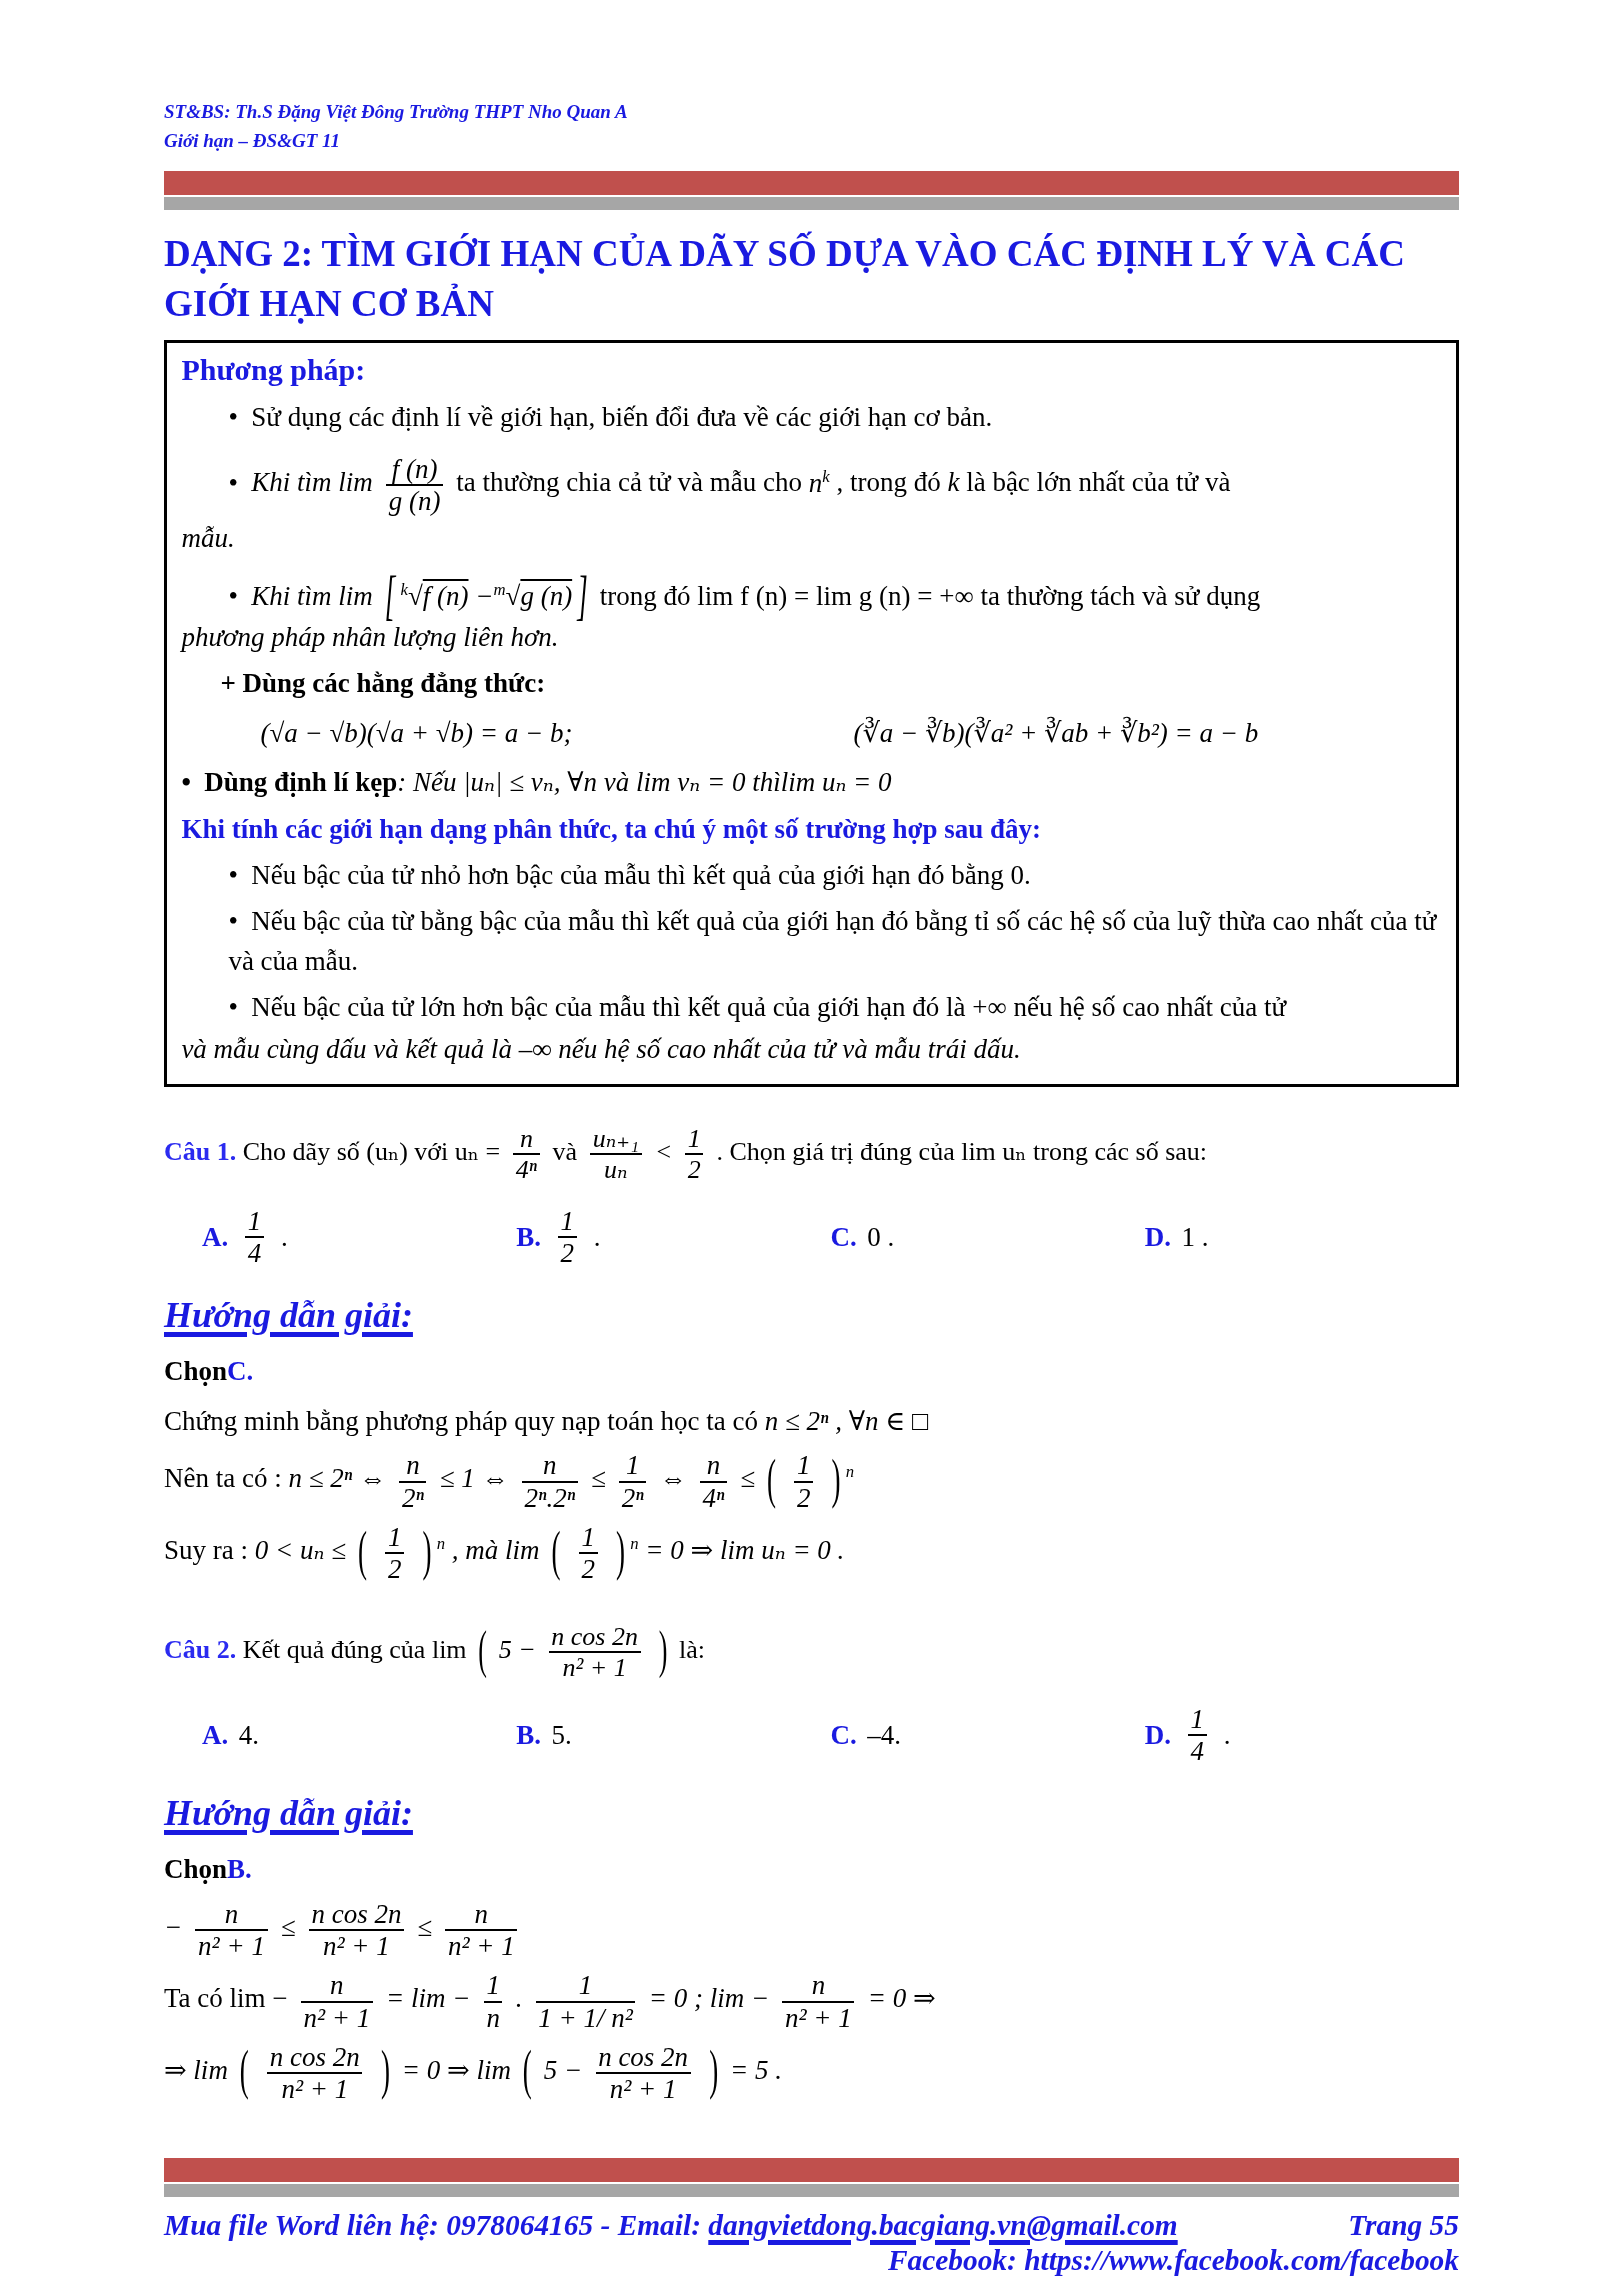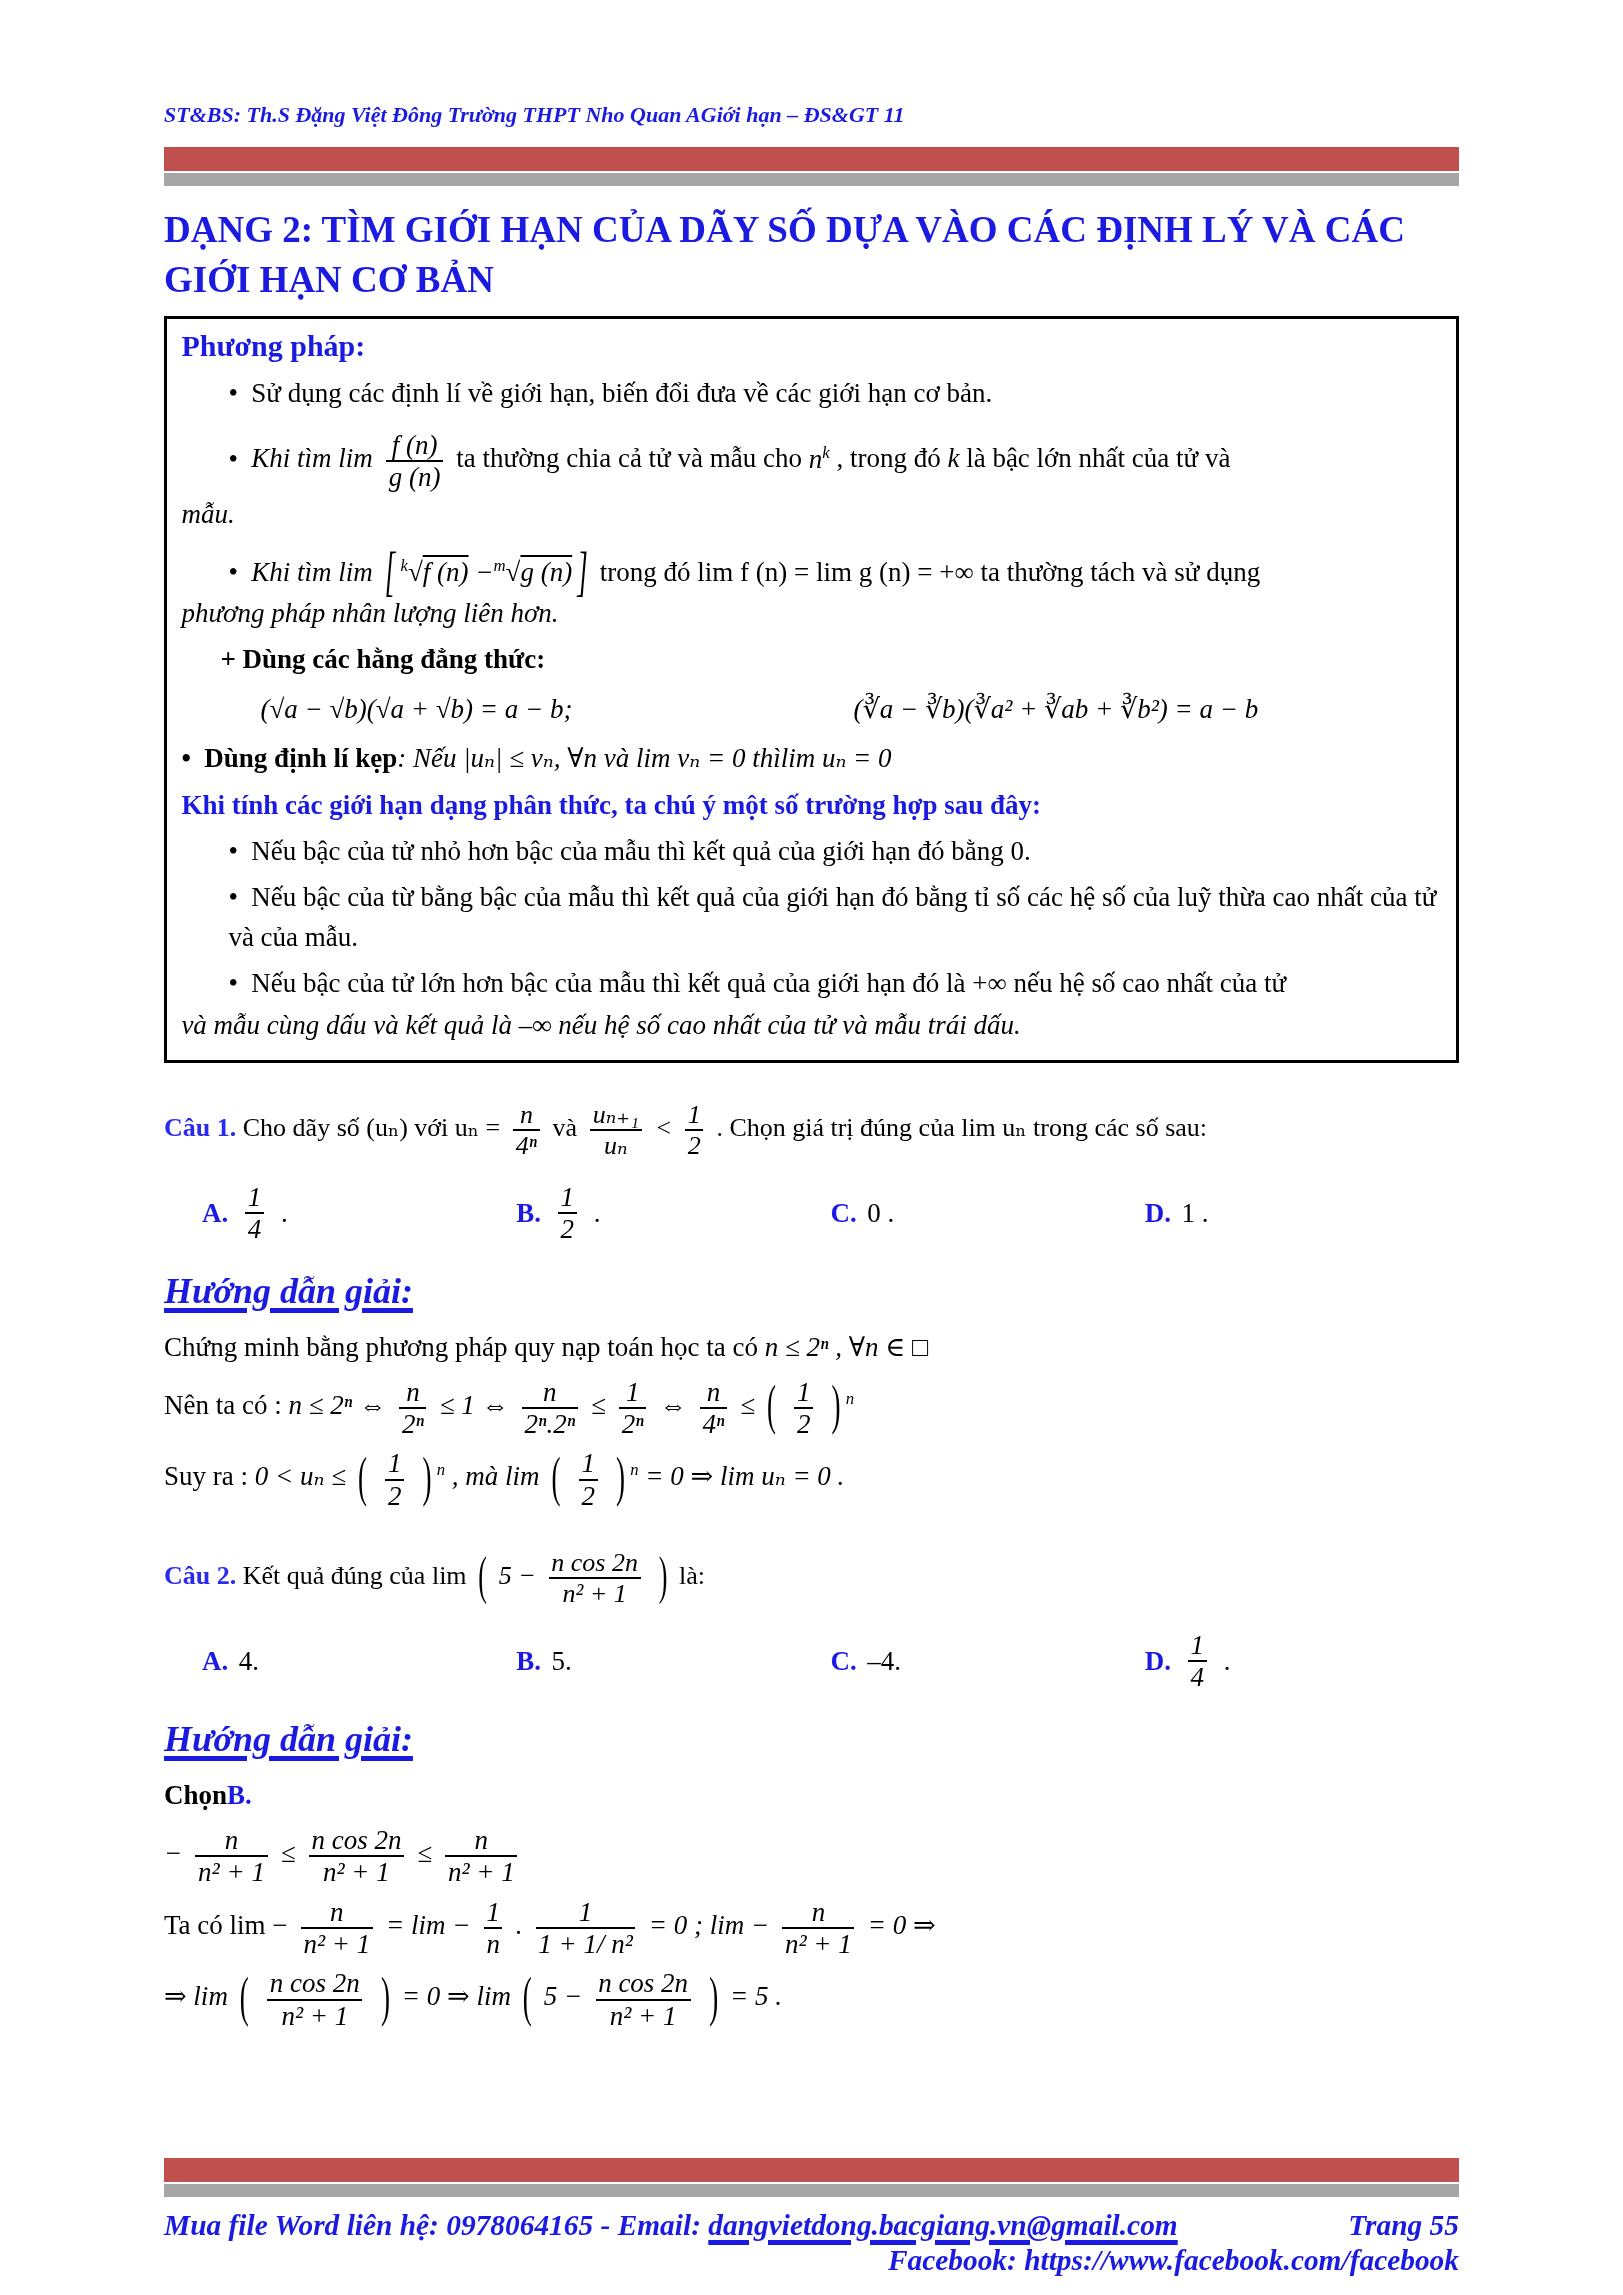--- a/index.html
+++ b/index.html
@@ -8,21 +8,21 @@
     --gray:#A6A6A6;
   }
   html,body{margin:0;padding:0;background:#e8e8e8;}
   .page{
     position:relative;width:1623px;height:2295px;background:#ffffff;overflow:hidden;
     font-family:"Liberation Serif","DejaVu Serif","DejaVu Sans",serif;color:#000;
   }
   .content{padding:98px 164px 0 164px;font-size:27px;line-height:1.5;}
   
   .hdr{display:flex;justify-content:flex-start;align-items:baseline;
-       color:var(--blue);font-weight:bold;font-style:italic;font-size:22px;}
+       color:var(--blue);font-weight:bold;font-style:italic;font-size:19px;flex-direction:column;}
   .bar-red{height:24px;background:var(--red);margin-top:15.7px;}
   .bar-gray{height:13px;background:var(--gray);margin-top:2px;}
   
   .title{margin:19.6px 0 0 0;font-size:37px;line-height:1.35;color:var(--blue);font-weight:bold;}
   .tline{text-decoration-thickness:2.6px;text-underline-offset:6.5px;}
   
   .method-box{border:3.3px solid #000;margin-top:10.5px;padding:3.9px 14.4px 14.4px 14.4px;}
   .m-head{color:var(--blue);font-weight:bold;font-size:30px;}
   .bullet{padding-left:47px;margin-top:5.2px;}
   .bullet::before{content:"\2022\00a0";}
@@ -173,20 +173,23 @@
         <span class="opt-label">C.</span>
         <span>0 .</span>
       </div>
       <div class="opt">
         <span class="opt-label">D.</span>
         <span>1 .</span>
       </div>
     </div>
 
     <div><span class="guide">Hướng dẫn giải:</span></div>
+    <div class="chon">
+      <span>Chọn</span><span class="ans">C.</span>
+    </div>
 
     <div class="sol">
       <span>Chứng minh bằng phương pháp quy nạp toán học ta có </span><span class="mi">n ≤ 2ⁿ , ∀n ∈ □</span>
     </div>
 
     <div class="sol mrow">
       <span>Nên ta có : </span>
       <span class="mi">n ≤ 2ⁿ  ⇔</span>
       <span class="frac">
         <span class="num">n</span>

